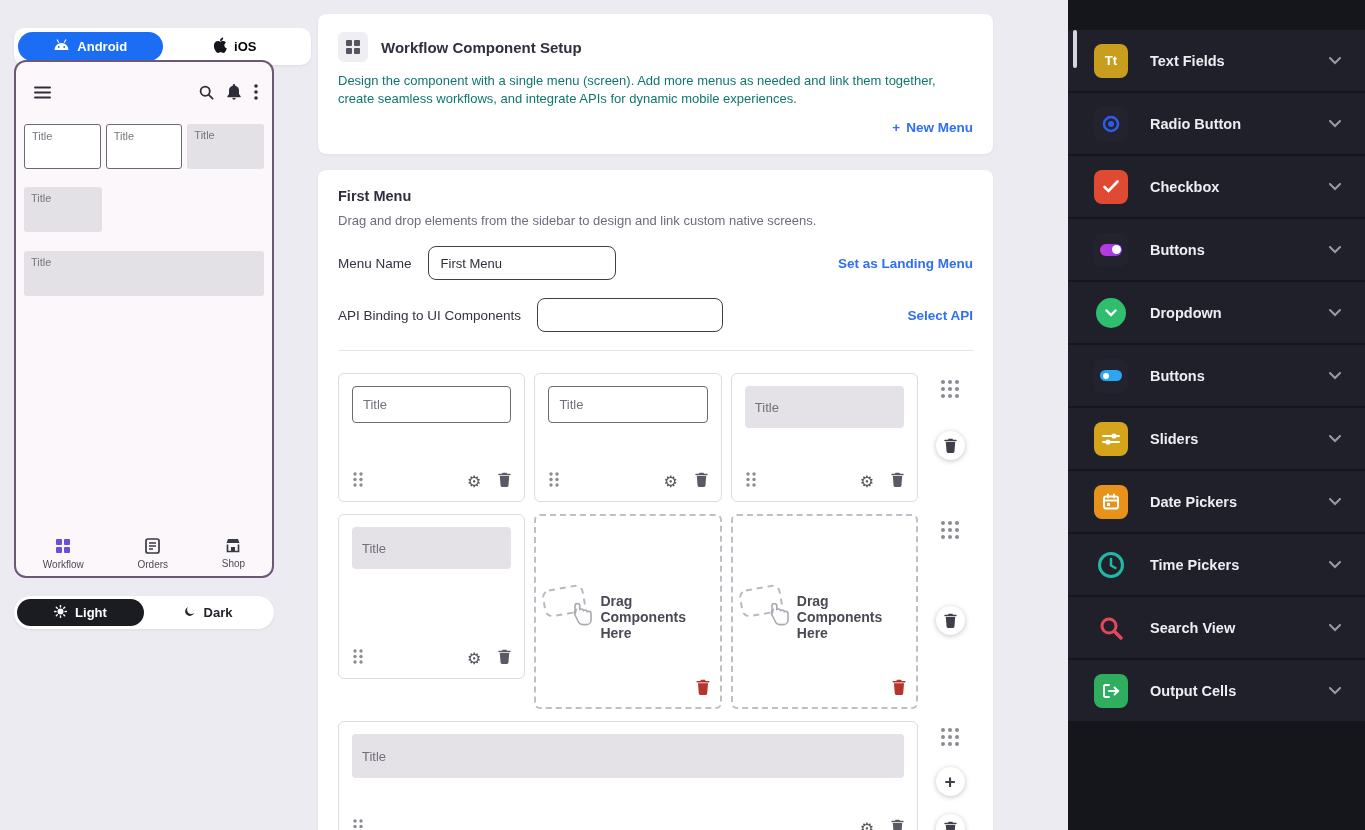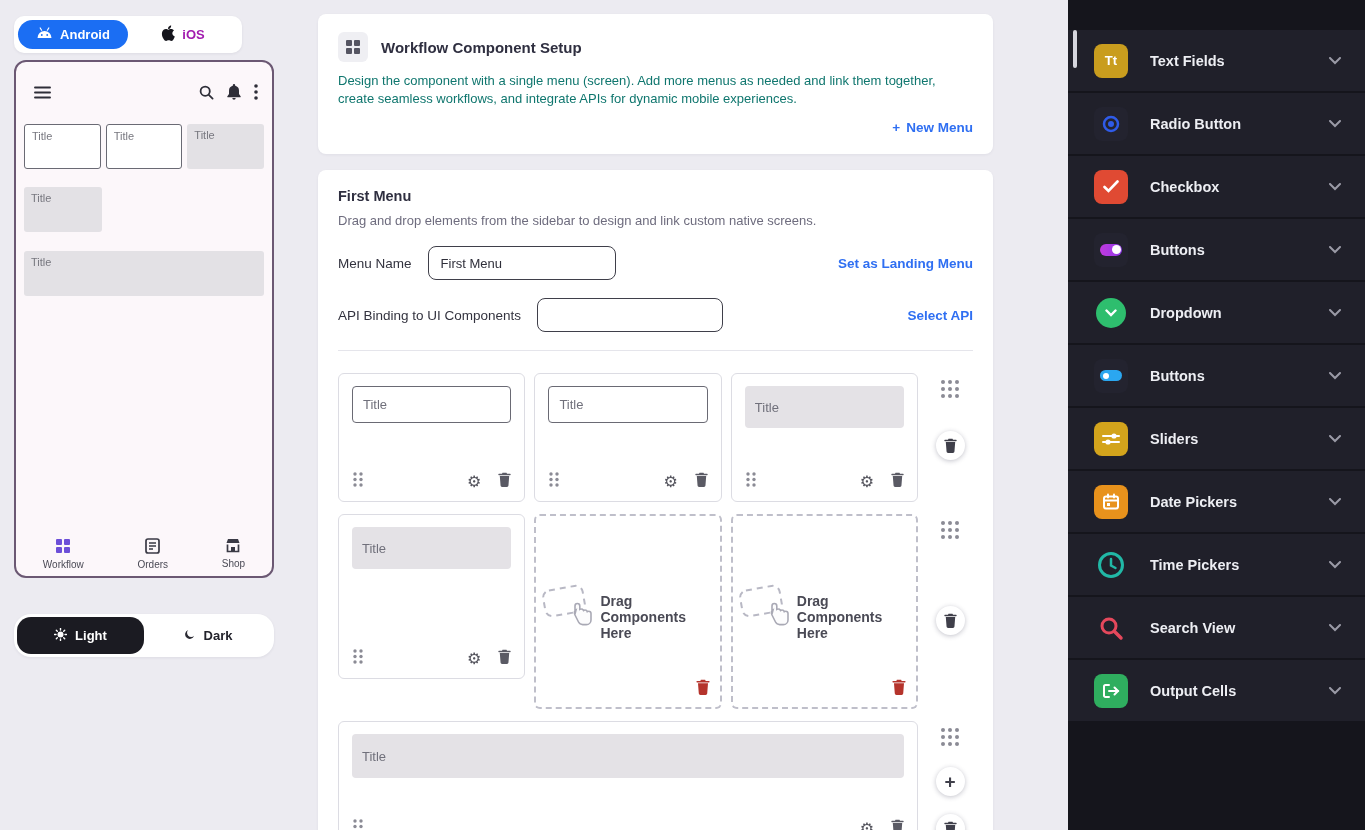--- a/index.html
+++ b/index.html
@@ -1,38 +1,38 @@
 <!DOCTYPE html>
 <html><head>
 <meta charset="utf-8">
 <style>
   * { margin:0; padding:0; box-sizing:border-box; }
   html,body { width:1365px; height:830px; overflow:hidden; }
   body { background:#ECEBF1; font-family:"Liberation Sans", sans-serif; position:relative; }
 
   
-  .platform-card { position:absolute; left:14px; top:16px; width:228px; height:37px; background:#fff;
+  .platform-card { position:absolute; left:14px; top:28px; width:297px; height:37px; background:#fff;
     border-radius:10px; display:flex; align-items:center; padding:4px; box-shadow:0 1px 3px rgba(30,30,60,.07); }
   .platform-btn { flex:1; height:29px; display:flex; align-items:center; justify-content:center; gap:7px;
-    border-radius:15px; font-size:13px; font-weight:bold; color:#a21caf; cursor:pointer; }
+    border-radius:15px; font-size:13px; font-weight:bold; color:#000000; cursor:pointer; }
   .platform-btn.active { background:#1B6EF3; color:#fff; }
 
   .phone { position:absolute; left:14px; top:60px; width:260px; height:518px; background:#FCF7FA;
     border:2px solid #6B5873; border-radius:12px; }
   .phone-top { display:flex; align-items:center; justify-content:space-between; padding:20px 14px 0 18px; height:44px; }
   .phone-top-right { display:flex; align-items:center; gap:13px; }
   .pfield-row { display:flex; gap:5px; margin:18px 8px 0; }
   .pfield { width:78px; height:45px; border-radius:3px; font-size:11px; color:#77777F; padding:5px 0 0 7px; }
   .pfield.outline { background:#fff; border:1px solid #6A6A74; }
   .pfield.filled { background:#E3E1E5; }
   .pfield.wide { width:244px; }
   .phone-nav { position:absolute; bottom:6px; left:0; right:0; display:flex; justify-content:space-around; }
   .nav-item { display:flex; flex-direction:column; align-items:center; gap:3px; font-size:10px; color:#4A4A55; cursor:pointer; }
 
-  .theme-card { position:absolute; left:14px; top:614px; width:260px; height:43px; background:#fff;
+  .theme-card { position:absolute; left:14px; top:596px; width:260px; height:33px; background:#fff;
     border-radius:17px; display:flex; padding:3px; box-shadow:0 1px 3px rgba(30,30,60,.07); }
   .theme-btn { flex:1; display:flex; align-items:center; justify-content:center; gap:8px; font-size:13px;
     font-weight:bold; border-radius:14px; color:#23232C; cursor:pointer; }
   .theme-btn.active { background:#1B1B22; color:#fff; }
 
   
   .main { position:absolute; left:318px; top:0; width:675px; }
   .setup-card { margin-top:14px; background:#fff; border-radius:8px; padding:18px 20px 8px;
     box-shadow:0 1px 3px rgba(30,30,60,.06); }
   .setup-head { display:flex; align-items:center; gap:13px; }

